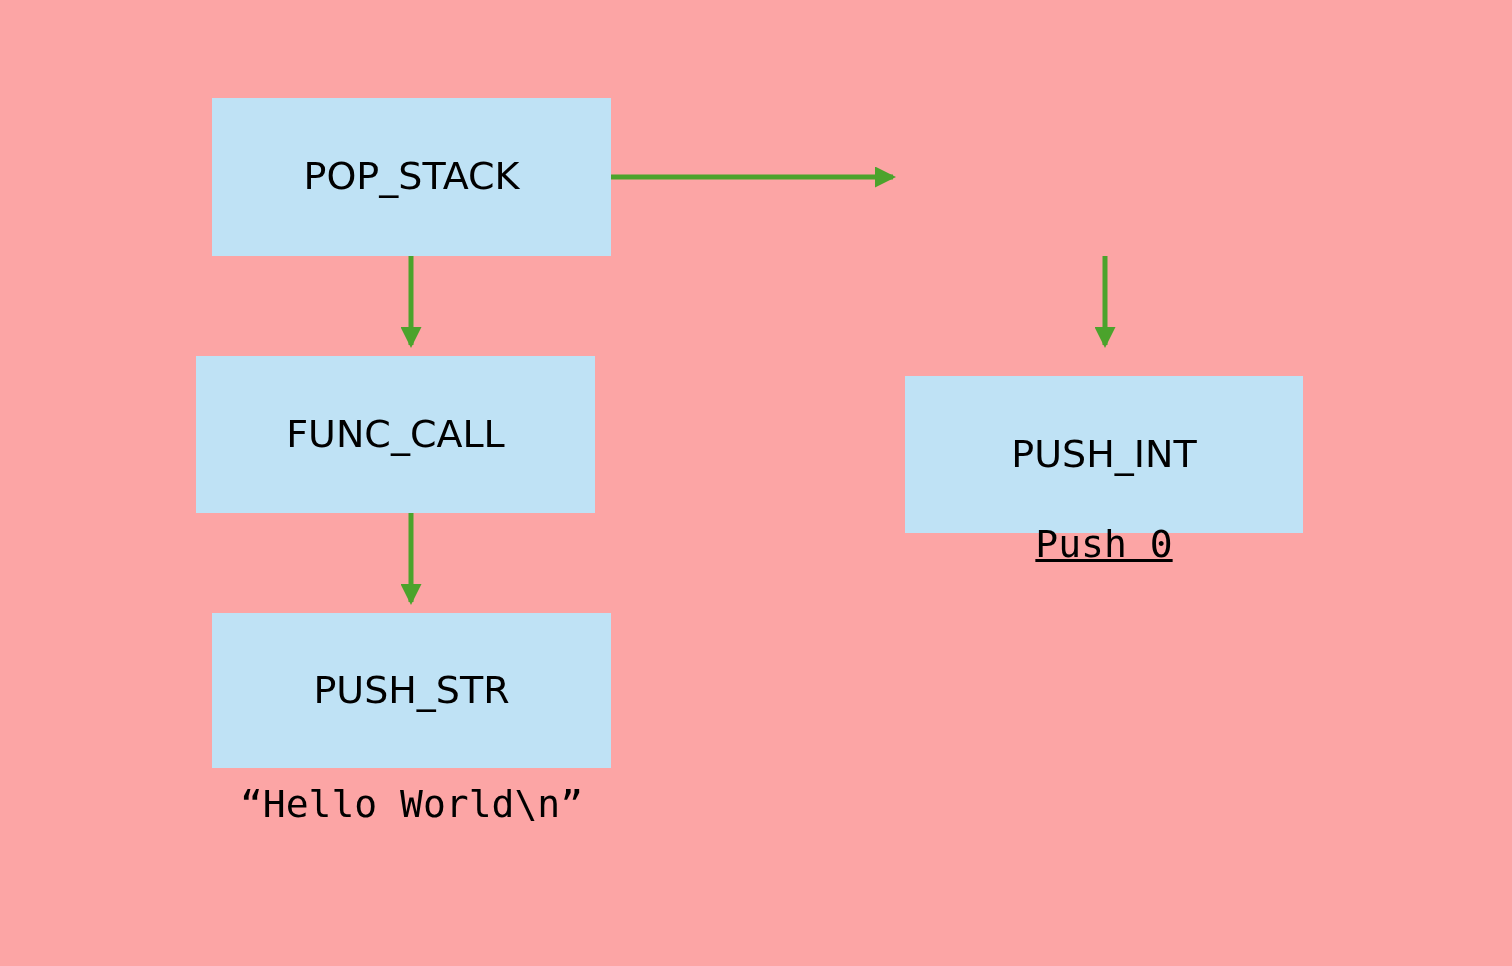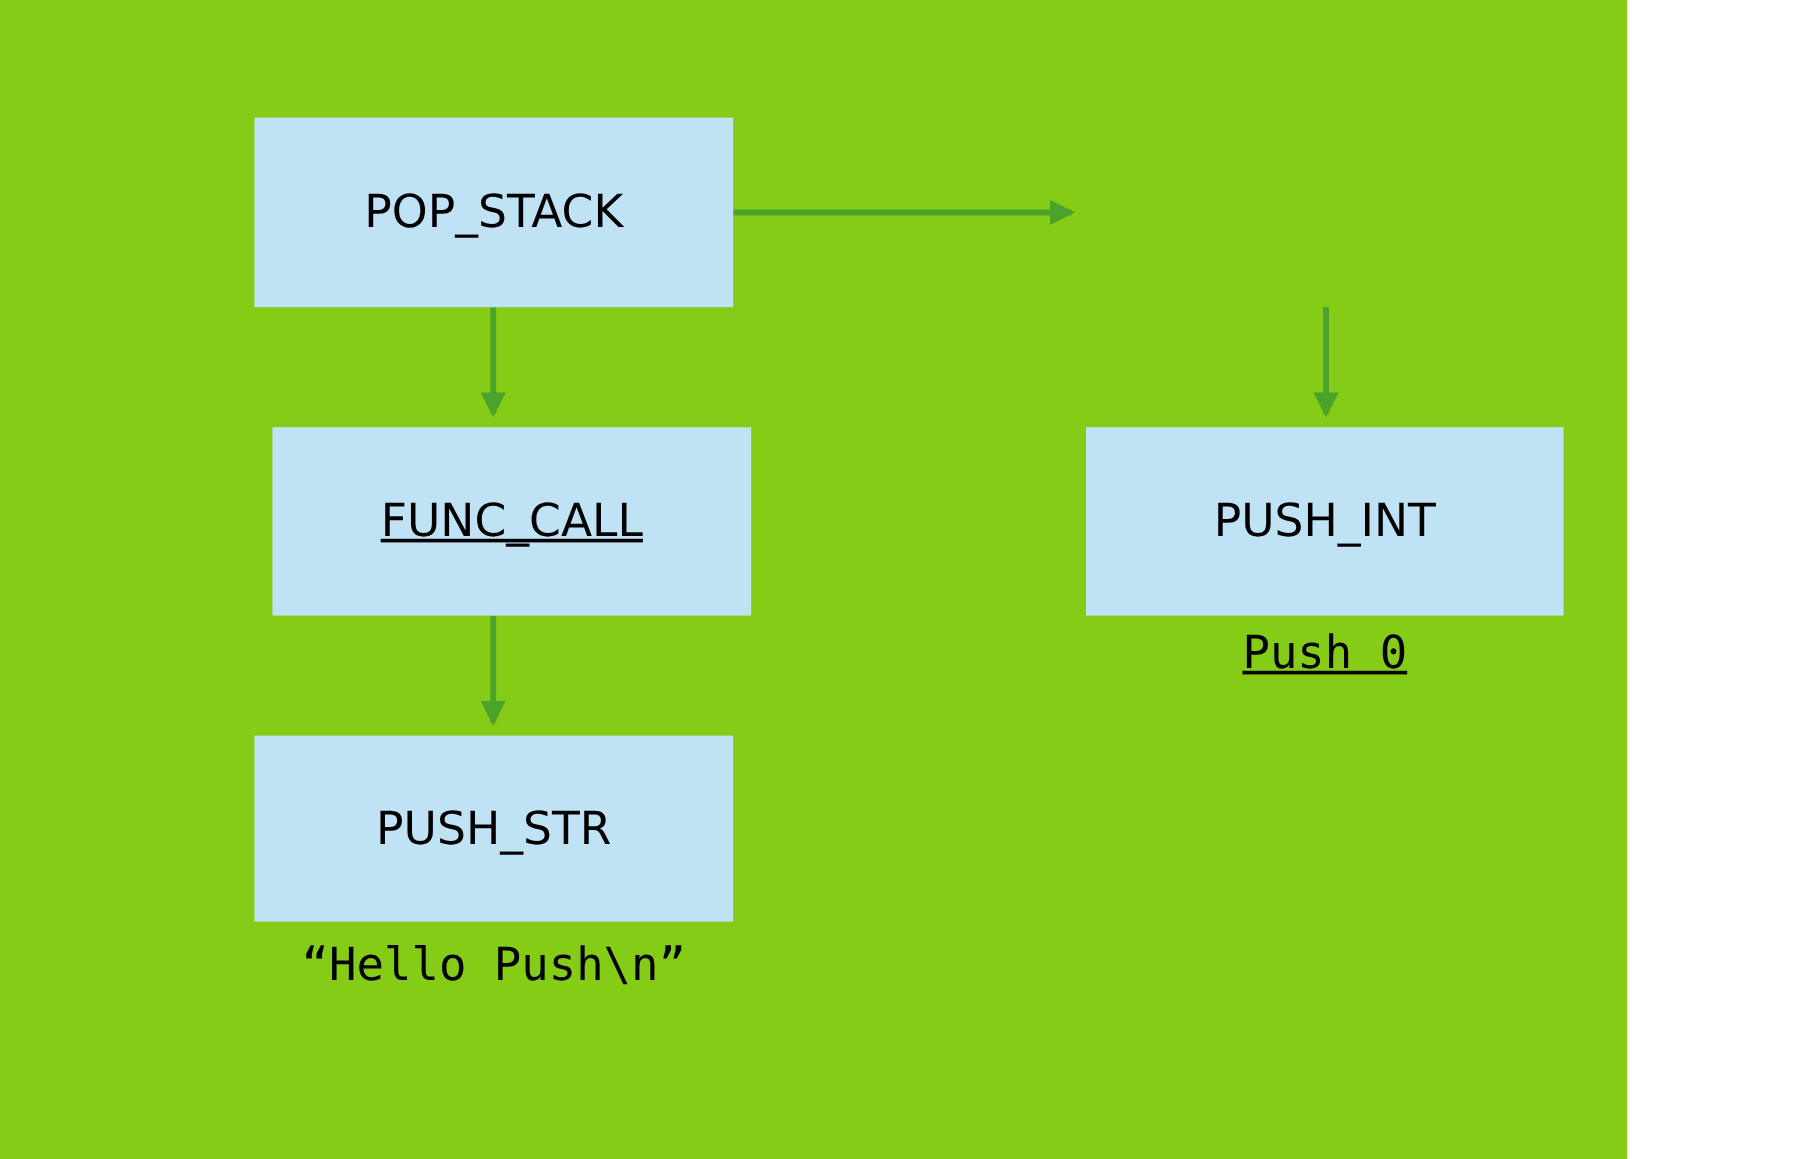--- a/index.html
+++ b/index.html
@@ -8,23 +8,23 @@
     background: #ffffff;
   }
   body {
     width: 1512px;
     height: 966px;
     font-family: "DejaVu Sans", sans-serif;
     overflow: hidden;
   }
   #canvas {
     position: relative;
-    width: 1356px;
+    width: 1512px;
     height: 966px;
-    background: #84cc16;
+    background: #fca5a5;
   }
   .node {
     position: absolute;
     box-sizing: border-box;
     display: flex;
     align-items: center;
     justify-content: center;
     background: #bfe2f5;
     color: #000000;
     font-family: "DejaVu Sans", sans-serif;
@@ -52,22 +52,22 @@
     position: absolute;
     left: 0;
     top: 0;
     width: 1512px;
     height: 966px;
     pointer-events: none;
   }
   
   #n-pop   { left: 212px; top: 98px;  width: 399px; height: 158px; }
   #n-ret   { left: 905px; top: 98px;  width: 398px; height: 158px; }
-  #n-func  { left: 227px; top: 356px; width: 399px; height: 157px; text-decoration: underline; }
-  #n-pint  { left: 905px; top: 356px; width: 398px; height: 157px; }
+  #n-func  { left: 196px; top: 356px; width: 399px; height: 157px; }
+  #n-pint  { left: 905px; top: 376px; width: 398px; height: 157px; }
   #n-pstr  { left: 212px; top: 613px; width: 399px; height: 155px; }
   #cap-pstr { left: 212px; top: 785px; width: 399px; }
   #cap-pint { left: 905px; top: 525px; width: 398px; text-decoration: underline; }
 </style>
 </head>
 <body>
 
 <div id="canvas">
 
   <svg class="edge-layer" viewBox="0 0 1512 966" width="1512" height="966" xmlns="http://www.w3.org/2000/svg">
@@ -106,15 +106,15 @@
   <div class="node" id="n-pint">
     <span class="node-label">PUSH_INT</span>
   </div>
 
   <div class="node" id="n-pstr">
     <span class="node-label">PUSH_STR</span>
   </div>
 
   <div class="caption" id="cap-pint">Push 0</div>
 
-  <div class="caption" id="cap-pstr">“Hello Push\n”</div>
+  <div class="caption" id="cap-pstr">“Hello World\n”</div>
 
 </div>
 
 </body></html>

